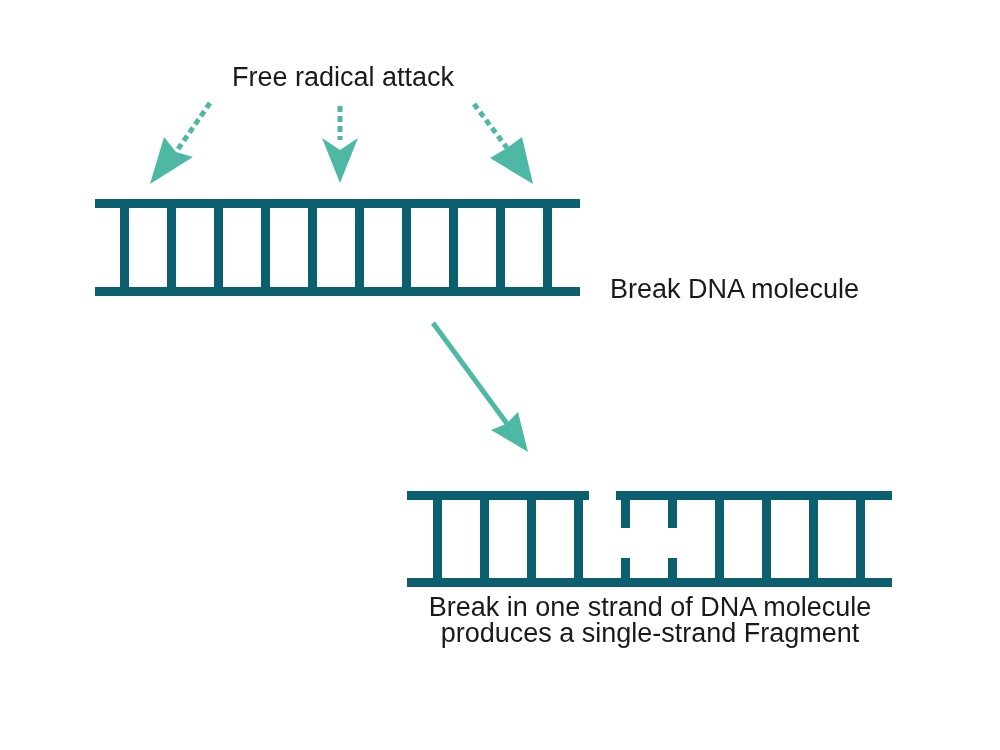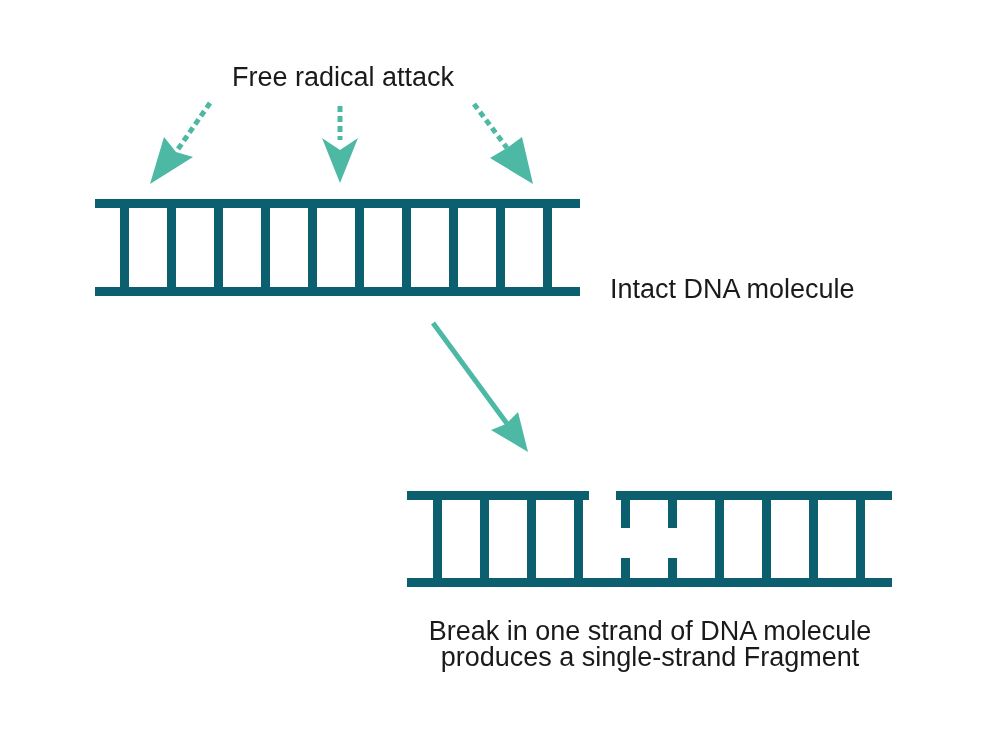--- a/index.html
+++ b/index.html
@@ -3,21 +3,21 @@
   <meta charset="utf-8">
   <style>
     html, body { margin: 0; padding: 0; background: #ffffff; }
     body { width: 1000px; height: 750px; position: relative; overflow: hidden;
            font-family: "Liberation Sans", "DejaVu Sans", sans-serif; }
     #diagram { position: absolute; left: 0; top: 0; width: 1000px; height: 750px; }
     .label { position: absolute; color: #1a1a1a; font-family: "Liberation Sans", sans-serif;
              font-size: 27px; line-height: 26px; white-space: nowrap; }
     #title-label { left: 232px; top: 64px; }
     #intact-label { left: 610px; top: 276px; }
-    #result-label { left: 420px; top: 618px; width: 460px; text-align: center; white-space: normal; }
+    #result-label { left: 420px; top: 594px; width: 460px; text-align: center; white-space: normal; }
     #result-label span { display: block; }
   </style>
 </head>
 <body>
 
 <svg id="diagram" width="1000" height="750" viewBox="0 0 1000 750" xmlns="http://www.w3.org/2000/svg">
   <g id="attack-arrows">
       <g>
         <line x1="210" y1="103" x2="176" y2="152" stroke="#4db8a3" stroke-width="5" stroke-dasharray="6 4"></line>
         <polygon points="150,184 164,137 176,152 193,157" fill="#4db8a3"></polygon>
@@ -62,17 +62,17 @@
       <rect x="762" y="491" width="9" height="96" fill="#0b5f6e"></rect>
       <rect x="809" y="491" width="9" height="96" fill="#0b5f6e"></rect>
       <rect x="856" y="491" width="9" height="96" fill="#0b5f6e"></rect>
       <rect x="407" y="491" width="182" height="9" fill="#0b5f6e"></rect>
       <rect x="616" y="491" width="276" height="9" fill="#0b5f6e"></rect>
       <rect x="407" y="578" width="485" height="9" fill="#0b5f6e"></rect>
     </g>
 </svg>
 
 <div class="label" id="title-label">Free radical attack</div>
-<div class="label" id="intact-label">Intact DNA molecule</div>
+<div class="label" id="intact-label">Break DNA molecule</div>
 <div class="label" id="result-label">
   <span>Break in one strand of DNA molecule</span>
   <span>produces a single-strand Fragment</span>
 </div>
 
 </body></html>

